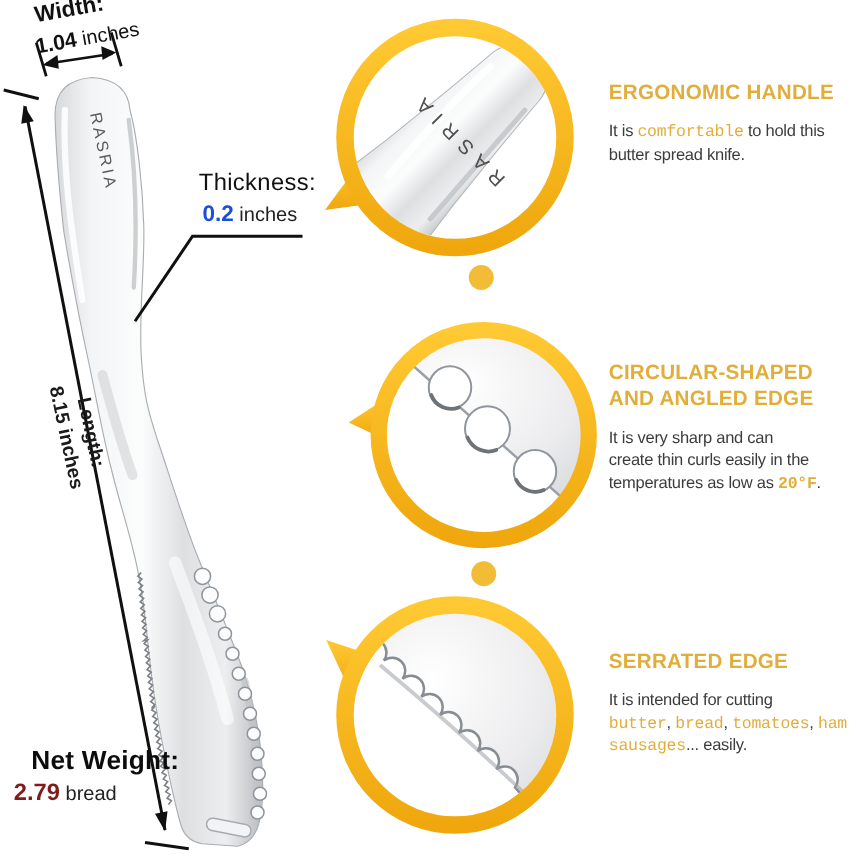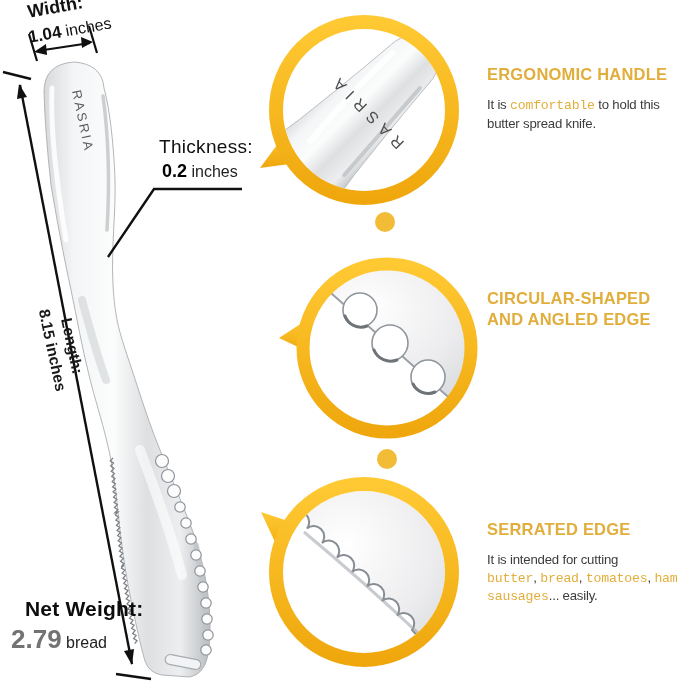--- a/index.html
+++ b/index.html
@@ -8,26 +8,26 @@
     font-family:"Liberation Sans","DejaVu Sans",sans-serif;color:#111;
   }
   .stage svg.art{position:absolute;left:0;top:0;}
   .lbl{position:absolute;white-space:nowrap;}
   .dim-big{font-size:21px;font-weight:bold;color:#0d0d0d;letter-spacing:.2px;margin-left:15px;}
   .width-label{left:26px;top:2px;transform:rotate(-10deg);transform-origin:0 0;font-size:18px;font-weight:bold;}
   .width-value{left:27px;top:28px;transform:rotate(-10deg);transform-origin:0 0;font-size:16px;}
   .width-value .v{font-weight:bold;font-size:17px;}
   .thick-label{left:159px;top:136px;font-size:19px;font-weight:normal;letter-spacing:.3px;}
   .thick-value{left:162px;top:161px;font-size:16px;color:#222;}
-  .thick-value .v{font-weight:bold;font-size:18px;color:#000000;}
+  .thick-value .v{font-weight:bold;font-size:18px;color:#1d4ed8;}
   .length-block{left:72px;top:299px;transform:rotate(78deg);transform-origin:0 0;
     width:92px;text-align:center;font-size:15.5px;font-weight:600;color:#1a1a1a;line-height:1.3;}
   .weight-label{left:10px;top:597px;}
   .weight-value{left:11px;top:624px;font-size:16px;color:#222;}
-  .weight-value .v{font-weight:bold;font-size:26px;color:#737373;}
+  .weight-value .v{font-weight:bold;font-size:19px;color:#7f1d1d;}
   .feature{position:absolute;left:487px;width:192px;}
   .feature h3{margin:0;font-size:16.5px;line-height:1.28;font-weight:bold;color:#e2ae3b;letter-spacing:.2px;}
   .feature p{margin:11px 0 0;font-size:13.2px;line-height:1.34;color:#3c3c3c;letter-spacing:-.2px;white-space:nowrap;}
   .feature .hl{color:#e2ae3b;font-family:Liberation Mono, monospace;}
   .feature .hl.bold{font-weight:bold;}
   .f1{top:64px;} .f2{top:288px;} .f3{top:519px;}
 </style>
 </head>
 <body>
 
@@ -207,18 +207,19 @@
     <span class="v">2.79</span>
     <span>bread</span>
   </div>
 
   <div class="feature f1">
     <h3>ERGONOMIC HANDLE</h3>
     <p><span>It is </span><span class="hl">comfortable</span><span> to hold this</span><br><span>butter spread knife.</span></p>
   </div>
   <div class="feature f2">
     <h3>CIRCULAR-SHAPED<br>AND ANGLED EDGE</h3>
+    <p><span>It is very sharp and can</span><br><span>create thin curls easily in the</span><br><span>temperatures as low as </span><span class="hl bold">20°F</span><span>.</span></p>
   </div>
   <div class="feature f3">
     <h3>SERRATED EDGE</h3>
     <p><span>It is intended for cutting</span><br><span class="hl">butter</span><span>, </span><span class="hl">bread</span><span>, </span><span class="hl">tomatoes</span><span>, </span><span class="hl">ham</span><br><span class="hl">sausages</span><span>... easily.</span></p>
   </div>
 </div>
 
 </body></html>

